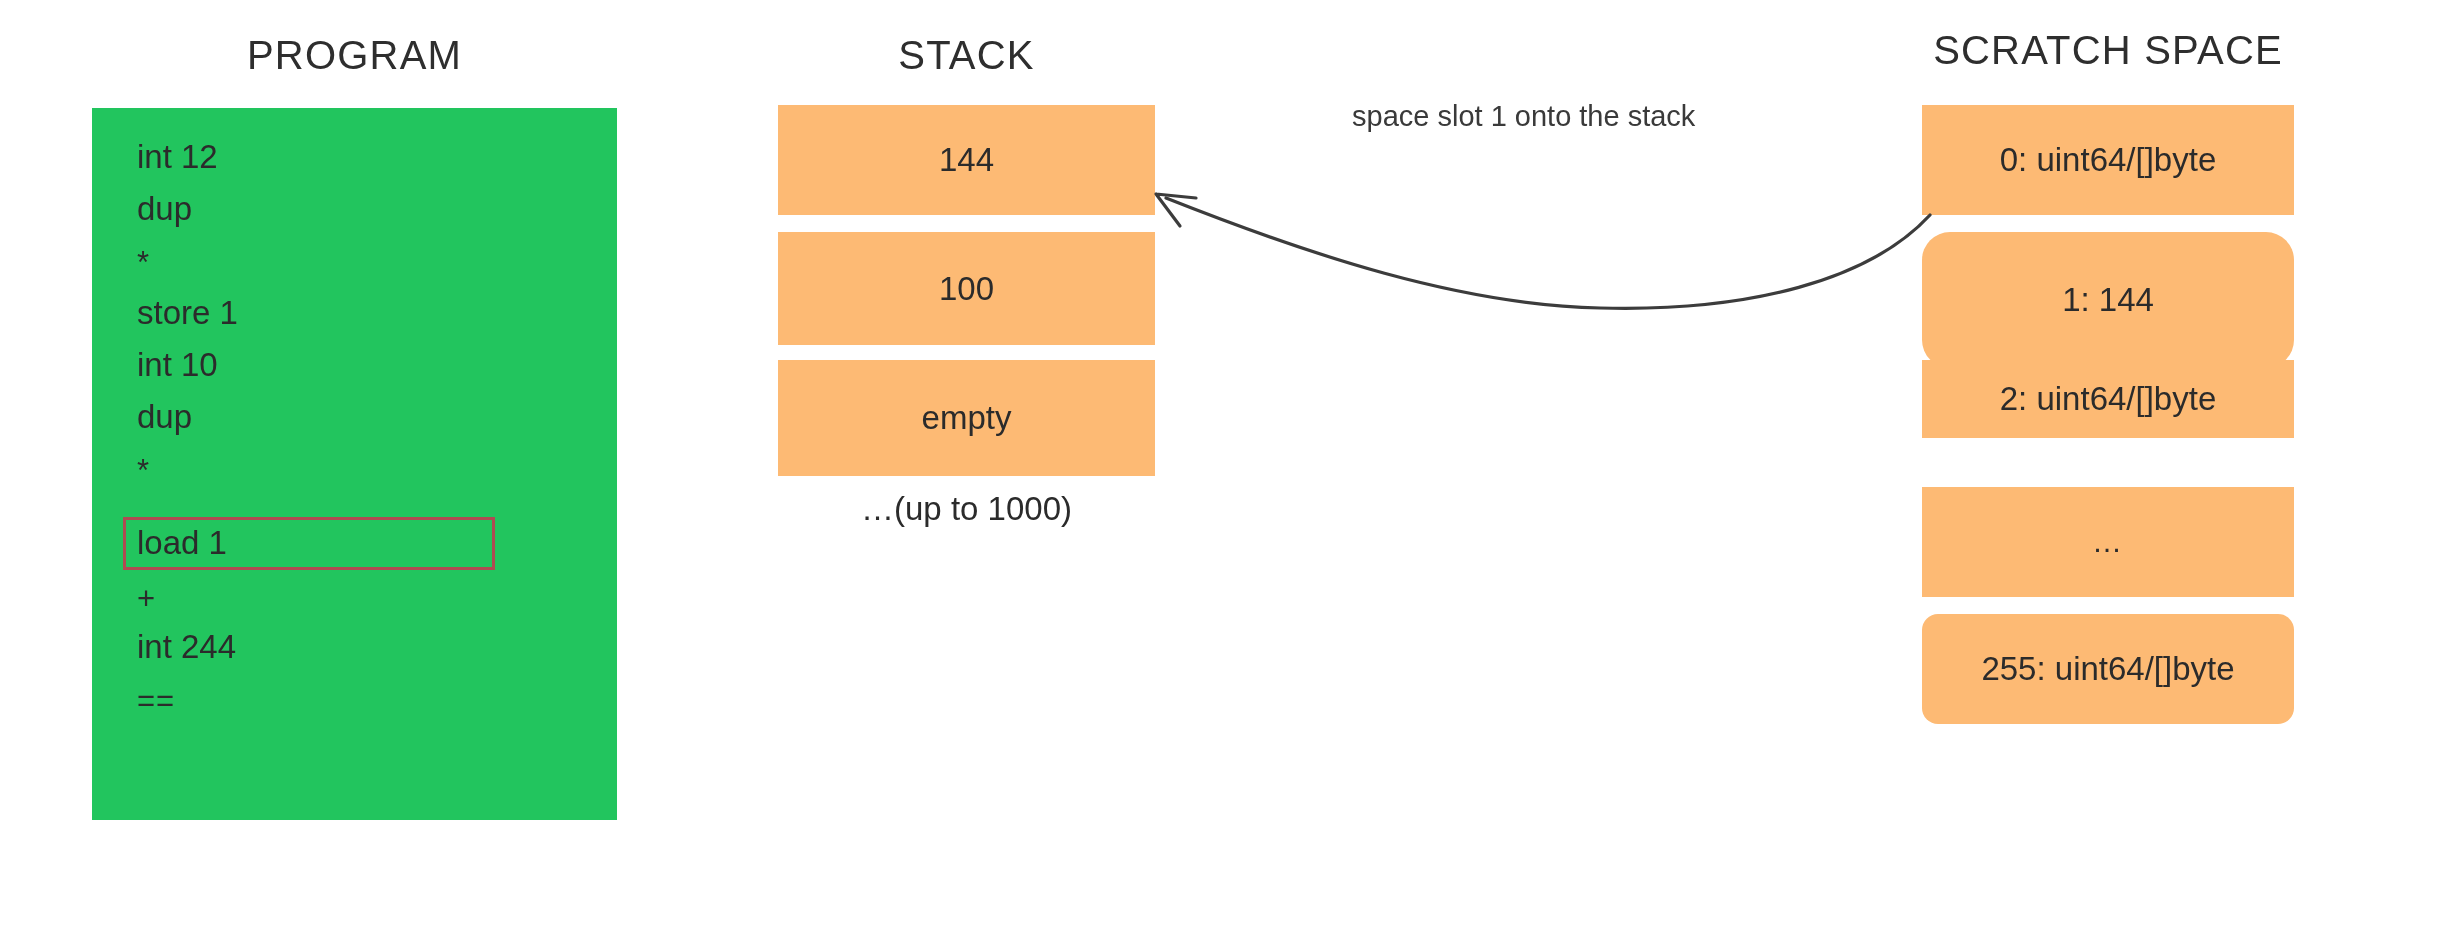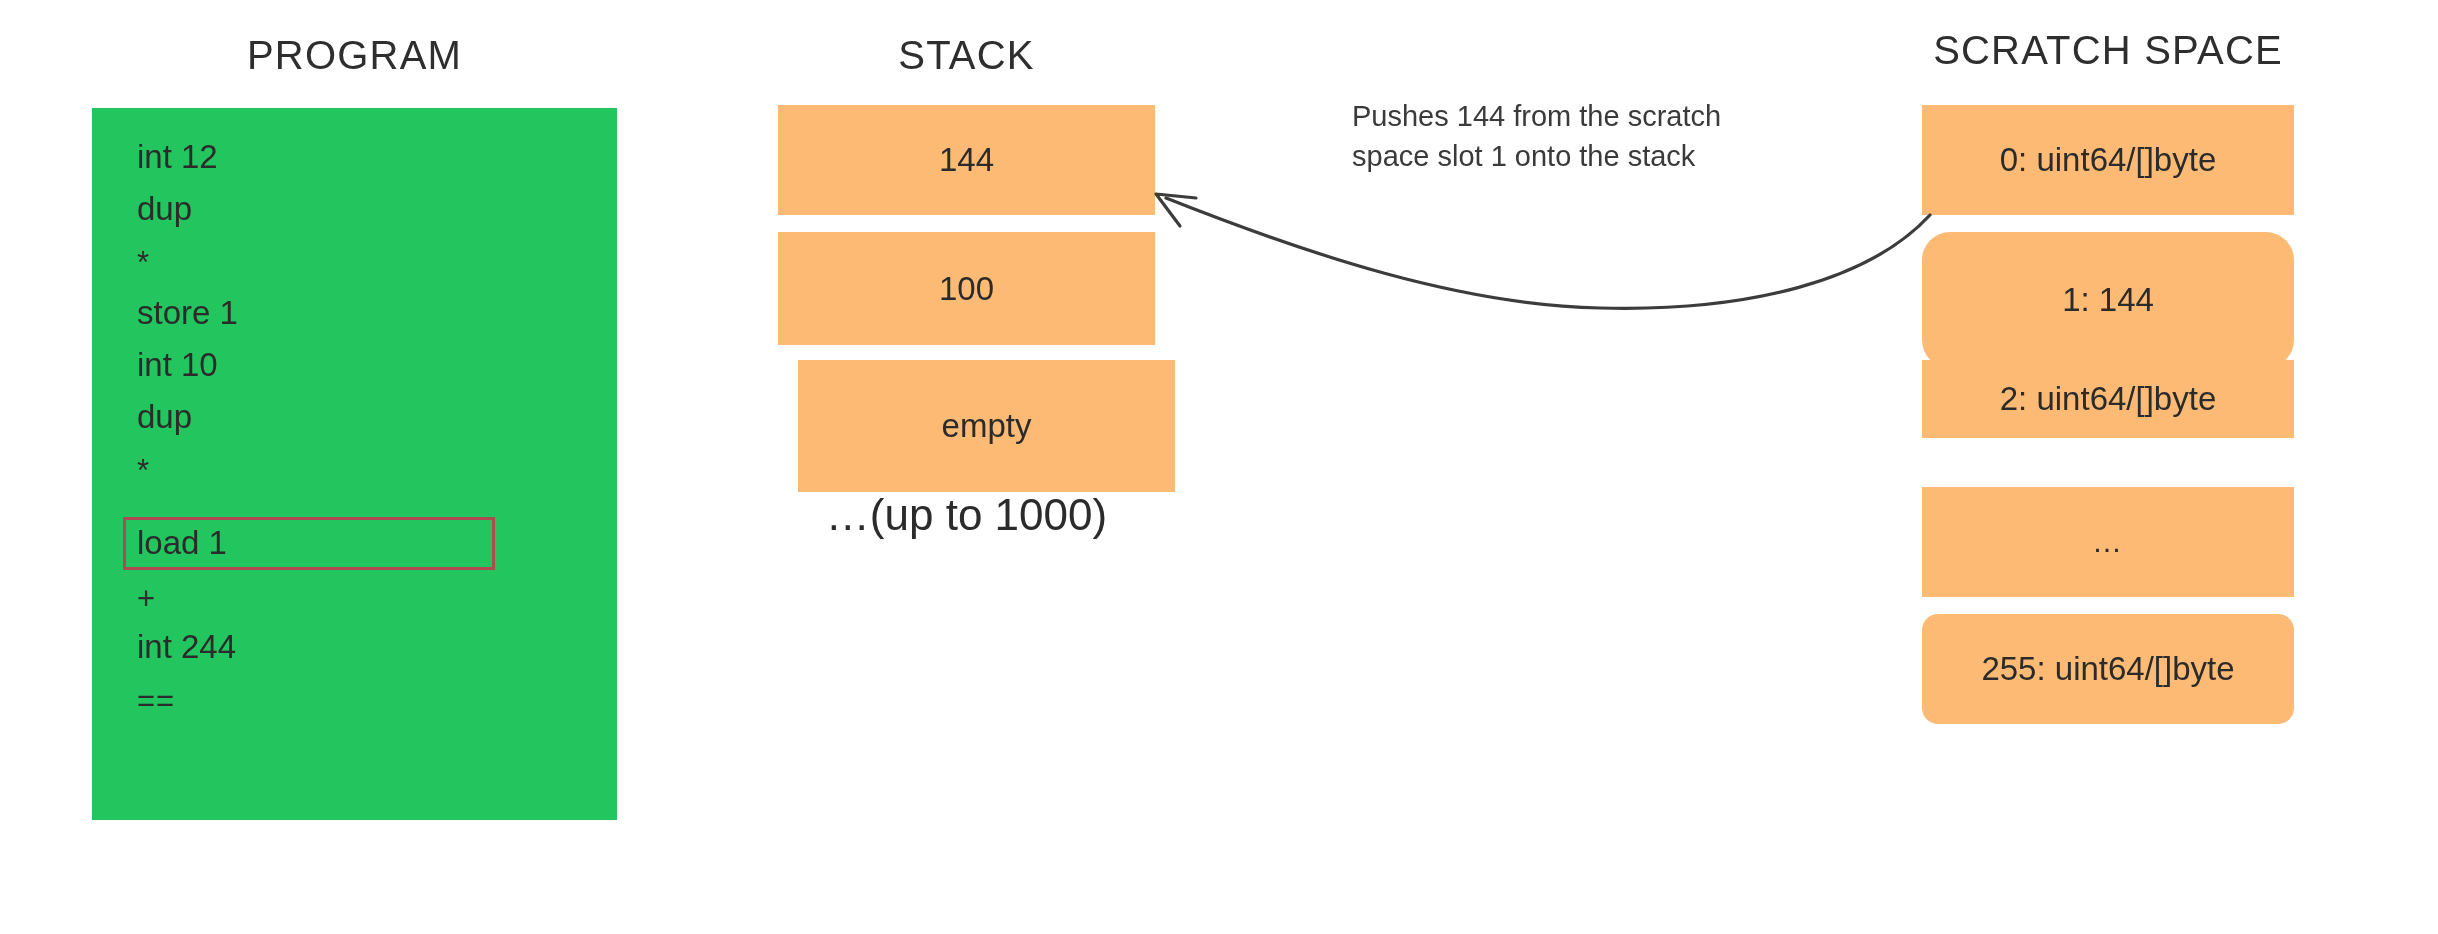--- a/index.html
+++ b/index.html
@@ -80,21 +80,21 @@
     color: #2b2b2b;
     white-space: nowrap;
   }
   .stack-cell { left: 778px; width: 377px; }
   #stack-caption {
     position: absolute;
     left: 778px;
     top: 490px;
     width: 377px;
     text-align: center;
-    font-size: 44px;
+    font-size: 33px;
     color: #2b2b2b;
     white-space: nowrap;
   }
 
   
   #scratch-title {
     left: 1922px;
     top: 28px;
     width: 372px;
   }
@@ -141,33 +141,32 @@
   <div class="program-line" style="top:416px">load 1</div>
   <div class="program-line op-sym" style="top:472px">+</div>
   <div class="program-line" style="top:520px">int 244</div>
   <div class="program-line op-sym" style="top:574px">==</div>
 </div>
 
 <div class="col-title" id="stack-title">STACK</div>
 
 <div class="cell stack-cell" style="top:105px; height:110px;">144</div>
 <div class="cell stack-cell" style="top:232px; height:113px;">100</div>
-<div class="cell stack-cell" style="top:360px; height:132px;margin-left:20px;">empty</div>
+<div class="cell stack-cell" style="top:360px; height:116px;">empty</div>
 
 <div id="stack-caption">…(up to 1000)</div>
 
 <div class="col-title" id="scratch-title">SCRATCH SPACE</div>
 
 <div class="cell scratch-cell" style="top:105px; height:110px;">0: uint64/[]byte</div>
 <div class="cell scratch-cell" style="top:232px; height:136px;border-radius:28px;">1: 144</div>
 <div class="cell scratch-cell" style="top:360px; height:78px;">2: uint64/[]byte</div>
 <div class="cell scratch-cell ellipsis" style="top:487px; height:110px;">…</div>
 <div class="cell scratch-cell" style="top:614px; height:110px;border-radius:16px;">255: uint64/[]byte</div>
 
 <div id="annotation">
-  <span class="line">Pushes 144 from the scratch</span>
   <span class="line">space slot 1 onto the stack</span>
 </div>
 
 <svg id="arrow-svg" viewBox="0 0 830 190">
   <path d="M 800 55 C 740 120, 620 152, 470 148 C 330 145, 180 95, 36 38" fill="none" stroke="#3c3c3c" stroke-width="3.2" stroke-linecap="round"></path>
   <path d="M 26 34 L 66 38 M 26 34 L 50 66" fill="none" stroke="#3c3c3c" stroke-width="3.2" stroke-linecap="round"></path>
 </svg>
 
 </body></html>

